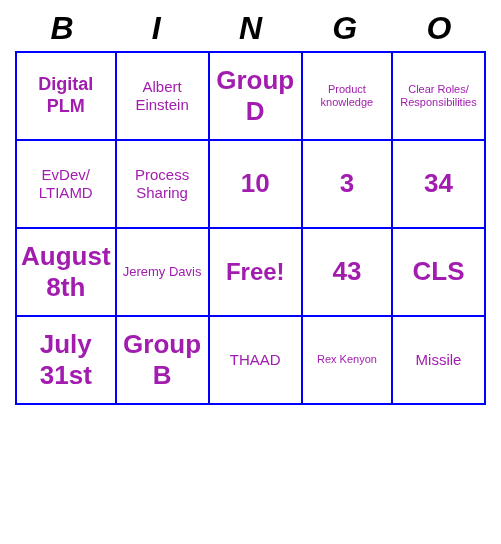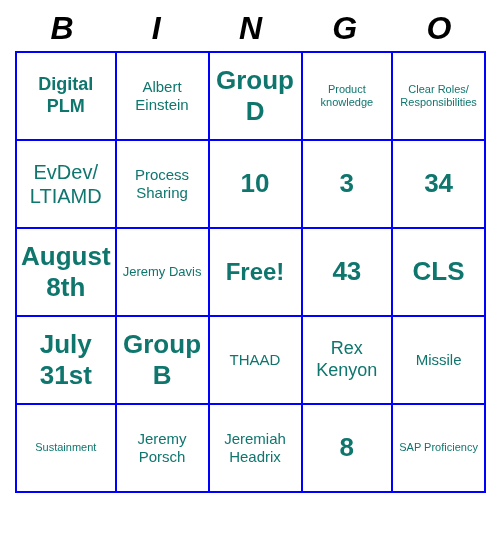--- a/index.html
+++ b/index.html
@@ -35,21 +35,21 @@
     }
     .bingo-grid td {
       border: 2px solid #00f;
       width: 20%;
       height: 88px;
       text-align: center;
       vertical-align: middle;
       padding: 4px;
       font-size: 14px;
       line-height: 1.2;
-      color: #0f766e;
+      color: #a21caf;
     }
   </style>
 </head>
 <body>
 
 <div class="bingo-header">
   <div class="bingo-header-cell">B</div>
   <div class="bingo-header-cell">I</div>
   <div class="bingo-header-cell">N</div>
   <div class="bingo-header-cell">G</div>
@@ -59,41 +59,34 @@
 <table class="bingo-grid">
   <tbody id="grid-body">
       <tr>
         <td style="font-size: 18px; font-weight: bold;">Digital PLM</td>
         <td style="font-size: 15px;">Albert Einstein</td>
         <td style="font-size: 26px; font-weight: bold;">Group D</td>
         <td style="font-size: 11px;">Product knowledge</td>
         <td style="font-size: 11px; border-radius: 11px;">Clear Roles/ Responsibilities</td>
       </tr>
       <tr>
-        <td style="font-size: 20px; margin-left: 19px;">EvDev/ LTIAMD</td>
+        <td style="font-size: 15px; margin-left: 19px;">EvDev/ LTIAMD</td>
         <td style="font-size: 15px;">Process Sharing</td>
         <td style="font-size: 26px; font-weight: bold;">10</td>
         <td style="font-size: 26px; font-weight: bold;">3</td>
         <td style="font-size: 26px; font-weight: bold;">34</td>
       </tr>
       <tr>
         <td style="font-size: 26px; font-weight: bold; margin-left: 10px;">August 8th</td>
         <td style="font-size: 13px;">Jeremy Davis</td>
         <td style="font-size: 24px; font-weight: bold;">Free!</td>
         <td style="font-size: 26px; font-weight: bold;">43</td>
         <td style="font-size: 26px; font-weight: bold;">CLS</td>
       </tr>
       <tr>
         <td style="font-size: 26px; font-weight: bold;">July 31st</td>
         <td style="font-size: 26px; font-weight: bold; border-radius: 16px;">Group B</td>
         <td style="font-size: 15px;">THAAD</td>
-        <td style="font-size: 18px; border-radius: 17px;">Rex Kenyon</td>
+        <td style="font-size: 11px; border-radius: 17px;">Rex Kenyon</td>
         <td style="font-size: 15px;">Missile</td>
-      </tr>
-      <tr>
-        <td style="font-size: 11px;">Sustainment</td>
-        <td style="font-size: 15px;">Jeremy Porsch</td>
-        <td style="font-size: 15px;">Jeremiah Headrix</td>
-        <td style="font-size: 26px; font-weight: bold;">8</td>
-        <td style="font-size: 11px;">SAP Proficiency</td>
       </tr>
     </tbody>
 </table>
 
 </body></html>

